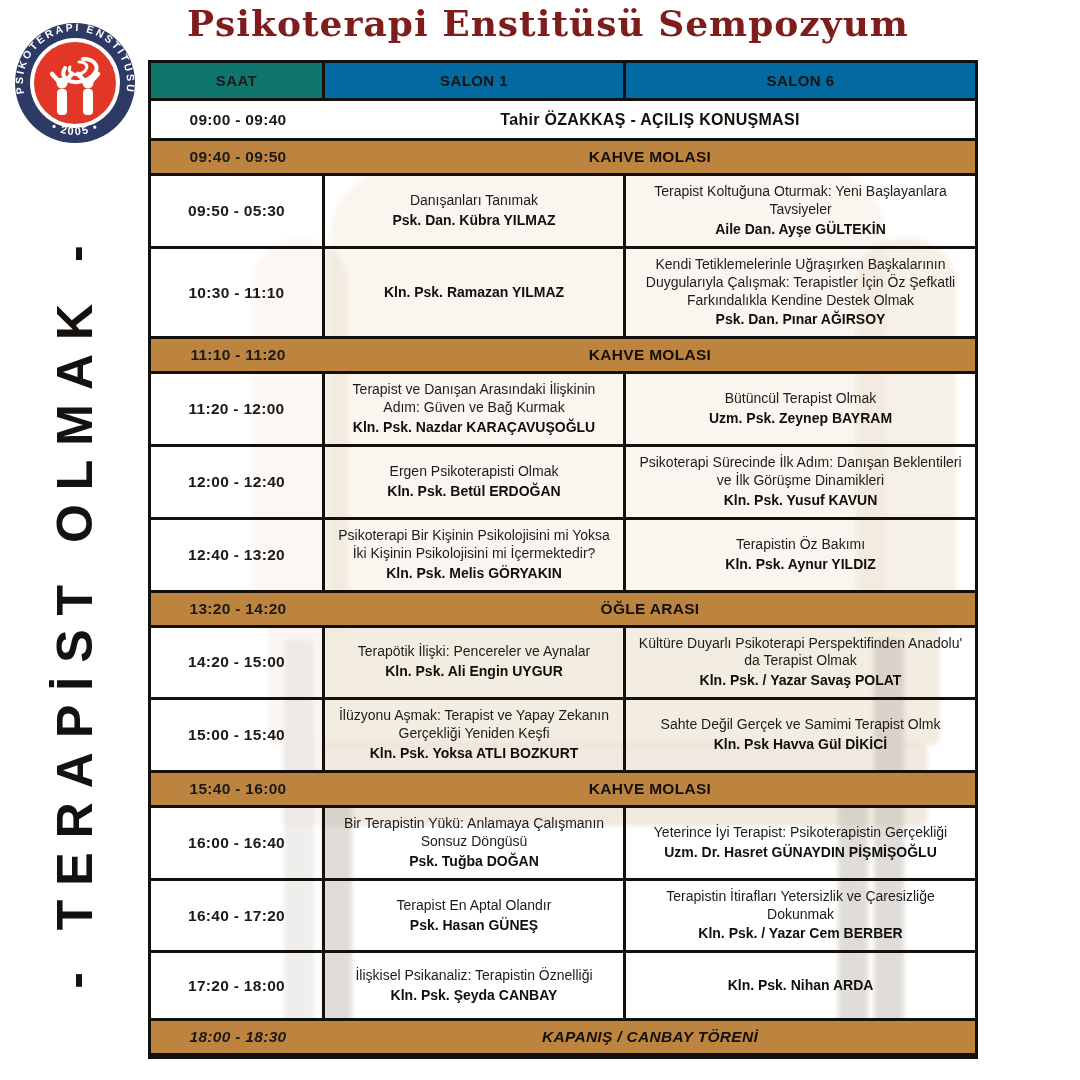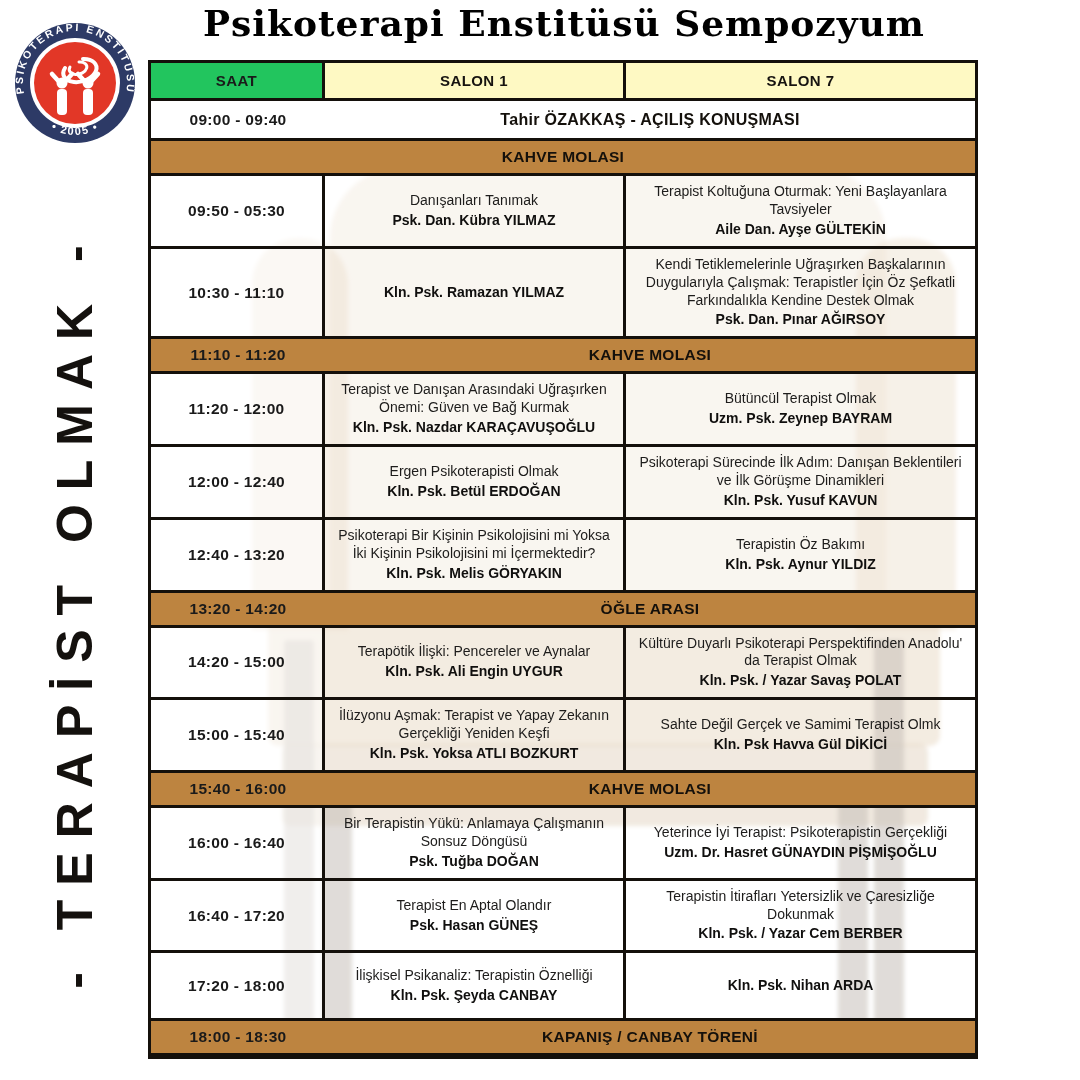--- a/index.html
+++ b/index.html
@@ -25,50 +25,50 @@
   .chair-seat{left:268px;top:598px;width:672px;height:148px;background:rgba(203,170,122,.5);border-radius:10px;}
   .chair-base{left:282px;top:744px;width:646px;height:82px;background:rgba(185,148,101,.45);border-radius:8px;}
   .leg{width:30px;background:rgba(132,114,101,.55);border-radius:4px;}
   .leg-l1{left:284px;top:640px;height:402px;}
   .leg-l2{left:322px;top:796px;height:246px;}
   .leg-r1{left:874px;top:640px;height:402px;}
   .leg-r2{left:838px;top:796px;height:246px;}
 
   
   .main-title{
-    position:absolute;left:150px;top:2px;width:828px;text-align:center;
+    position:absolute;left:134px;top:2px;width:828px;text-align:center;
     font-family:"DejaVu Serif","Liberation Serif",serif;font-weight:700;
-    font-size:36px;letter-spacing:1px;color:#000000;white-space:nowrap;
+    font-size:36px;letter-spacing:1px;color:#7f1d1d;white-space:nowrap;
   }
 
   
   .logo{position:absolute;left:14px;top:22px;}
   .logo text{font-family:"Liberation Sans",sans-serif;font-weight:700;fill:#fff;}
 
   
   .side-banner{position:absolute;left:0;top:150px;width:150px;height:920px;
     display:flex;align-items:center;justify-content:center;}
   .side-banner span{
     display:block;transform:rotate(-90deg);white-space:nowrap;
     font-size:50px;font-weight:800;letter-spacing:14px;color:#14110e;
   }
 
   
   .schedule{position:absolute;left:148px;top:60px;width:830px;border:3px solid var(--line);}
   .t-row{display:flex;align-items:stretch;border-bottom:3px solid var(--line);}
-  .t-row:last-child{border-bottom:3px solid var(--line);}
+  .t-row:last-child{border-bottom:3px solid var(--line);font-style:italic;}
   .cell{display:flex;align-items:center;justify-content:center;text-align:center;}
   .c-time{flex:0 0 174px;border-right:3px solid var(--line);
     font-weight:700;font-size:15.5px;letter-spacing:.3px;color:#1a1a1a;
     background:rgba(255,255,255,.78);}
   .c-s1{flex:0 0 301px;border-right:3px solid var(--line);}
   .c-s2{flex:1;}
   .header{min-height:38px;}
-  .header .cell{background:#fef9c3;font-weight:700;font-size:15px;letter-spacing:.4px;}
-  .header .c-time{background:#22c55e;}
+  .header .cell{background:#0369a1;font-weight:700;font-size:15px;letter-spacing:.4px;}
+  .header .c-time{background:#0f766e;}
   .cell-session{flex-direction:column;justify-content:center;gap:2px;
     padding:7px 10px;background:rgba(255,255,255,.55);}
   .s-title{font-size:14px;font-weight:500;line-height:1.28;color:#1d1c1b;}
   .s-speaker{font-size:14px;font-weight:800;line-height:1.28;color:#100f0e;}
   .session{min-height:68px;}
   .opening{min-height:40px;background:rgba(255,255,255,.92);}
   .brk{min-height:35px;background:var(--break-bg);}
   .opening .c-time,.brk .c-time{border-right:none;background:transparent;}
   .c-label{flex:1;display:flex;align-items:center;justify-content:center;text-align:left;
     font-weight:800;font-size:15.5px;letter-spacing:.3px;color:#14100b;padding:4px 8px;}
@@ -129,28 +129,29 @@
   <div class="main-title">Psikoterapi Enstitüsü Sempozyum</div>
 
   <div class="side-banner">
     <span>- TERAPİST OLMAK -</span>
   </div>
 
   <div class="schedule">
     <div class="t-row header">
       <div class="cell c-time">SAAT</div>
       <div class="cell c-s1">SALON 1</div>
-      <div class="cell c-s2">SALON 7</div>
+      <div class="cell c-s2">SALON 6</div>
     </div>
     <div>
         <div class="t-row opening">
           <div class="cell c-time">09:00 - 09:40</div>
           <div class="c-label">Tahir ÖZAKKAŞ -  AÇILIŞ  KONUŞMASI</div>
         </div>
         <div class="t-row brk">
+          <div class="cell c-time">09:40 - 09:50</div>
           <div class="c-label">KAHVE MOLASI</div>
         </div>
         <div class="t-row session">
           <div class="cell c-time">09:50 - 05:30</div>
           <div class="cell cell-session c-s1">
             <div class="s-title">Danışanları Tanımak</div>
             <div class="s-speaker">Psk. Dan. Kübra YILMAZ</div>
           </div>
           <div class="cell cell-session c-s2">
             <div class="s-title">Terapist Koltuğuna Oturmak: Yeni Başlayanlara Tavsiyeler</div>
@@ -167,21 +168,21 @@
             <div class="s-speaker">Psk. Dan. Pınar AĞIRSOY</div>
           </div>
         </div>
         <div class="t-row brk">
           <div class="cell c-time">11:10 - 11:20</div>
           <div class="c-label">KAHVE MOLASI</div>
         </div>
         <div class="t-row session">
           <div class="cell c-time">11:20 - 12:00</div>
           <div class="cell cell-session c-s1">
-            <div class="s-title">Terapist ve Danışan Arasındaki Uğraşırken Önemi: Güven ve Bağ Kurmak</div>
+            <div class="s-title">Terapist ve Danışan Arasındaki İlişkinin Adım: Güven ve Bağ Kurmak</div>
             <div class="s-speaker">Kln. Psk. Nazdar KARAÇAVUŞOĞLU</div>
           </div>
           <div class="cell cell-session c-s2">
             <div class="s-title">Bütüncül Terapist Olmak</div>
             <div class="s-speaker">Uzm. Psk. Zeynep BAYRAM</div>
           </div>
         </div>
         <div class="t-row session">
           <div class="cell c-time">12:00 - 12:40</div>
           <div class="cell cell-session c-s1">

